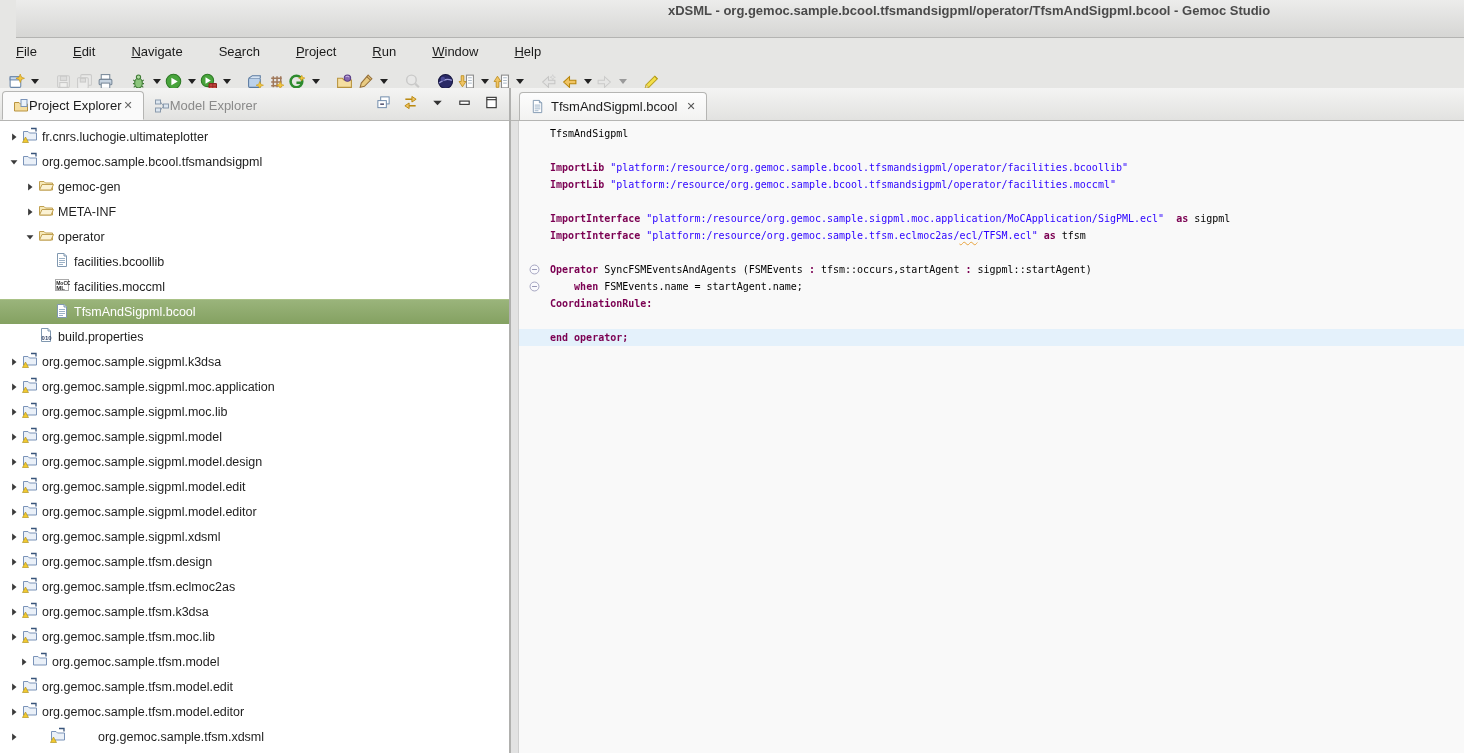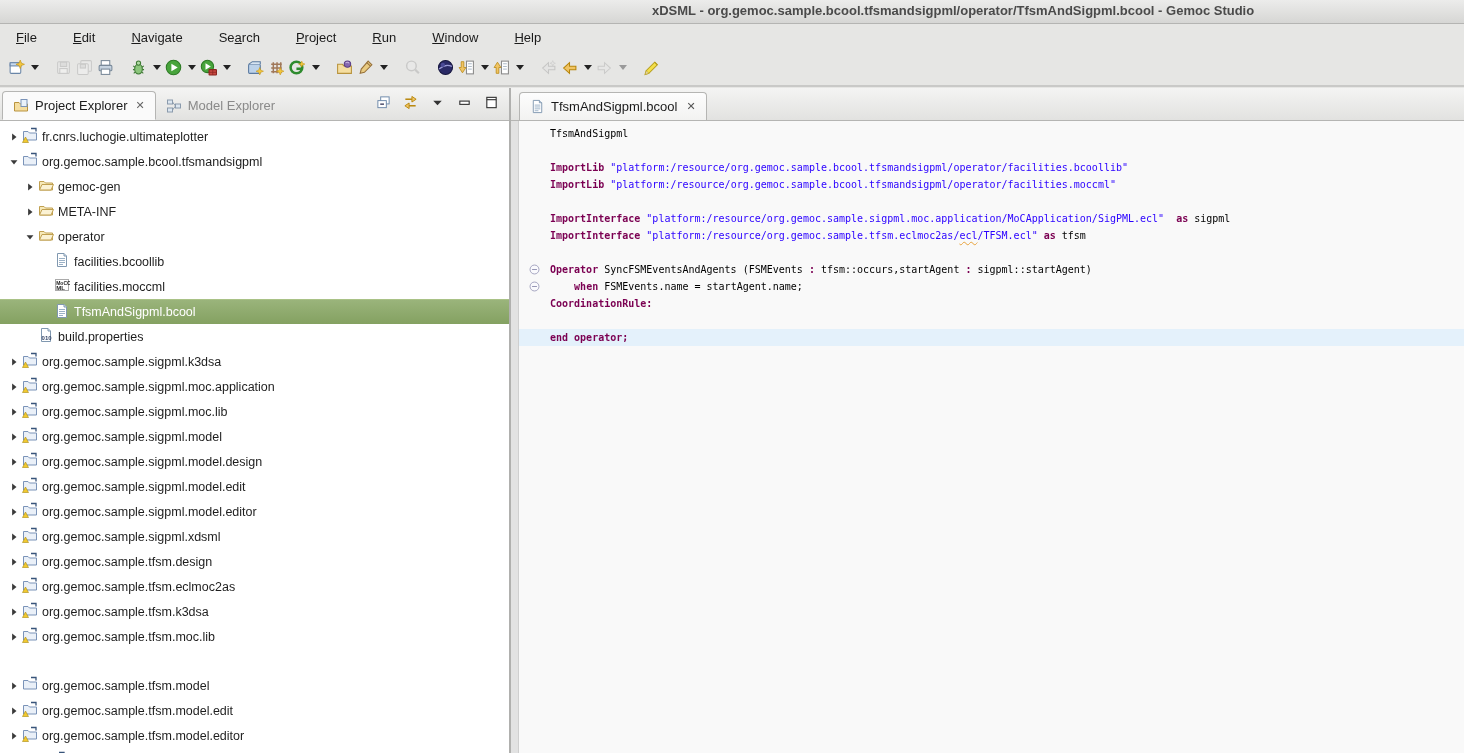--- a/index.html
+++ b/index.html
@@ -1,22 +1,22 @@
 <!DOCTYPE html>
 <html><head>
 <meta charset="utf-8">
 <style>
   * { box-sizing: border-box; margin: 0; padding: 0; }
   html,body { width:1464px; height:753px; overflow:hidden;
     font-family:"Liberation Sans", sans-serif; background:#E6E6E4; }
 
   
-  .titlebar { position:relative; height:24px;
+  .titlebar { position:relative; height:38px;
     background:linear-gradient(#ECECEB,#D6D6D4);
-    border-bottom:1px solid #B4B4B2; }
+    border-bottom:1px solid #B4B4B2;margin-left:16px; }
   .titlebar .title { position:absolute; left:652px; top:3px;
     font-size:13px; font-weight:bold; color:#4A4A4A; white-space:nowrap; }
 
   
   .menubar { height:26px; display:flex; align-items:center; gap:20px;
     padding-left:8px; background:#E6E6E4; }
   .menu-item { font-size:13px; color:#1B1B1B; padding:3px 8px; cursor:default; }
   .menu-item .mn { text-decoration:underline; }
 
   
@@ -33,21 +33,21 @@
 
   
   .main { position:absolute; top:88px; left:0; right:0; bottom:0; display:flex; }
 
   
   .explorer { width:511px; display:flex; flex-direction:column;
     border-right:2px solid #B0B0AE; background:#FFFFFF; }
   .view-header { height:33px; flex:0 0 33px; display:flex; align-items:flex-end;
     background:linear-gradient(#F4F4F3,#E2E2E0);
     border-bottom:1px solid #B5B5B3; padding-left:2px; }
-  .view-tab { display:flex; align-items:center; gap:6px; height:29px;
+  .view-tab { display:flex; align-items:center; height:29px;
     padding:0 10px; font-size:13px; border-radius:4px 4px 0 0; }
   .view-tab.active { background:#FAFAFA; border:1px solid #B5B5B3;
     border-bottom:1px solid #FAFAFA; color:#1B1B1B; }
   .view-tab.inactive { color:#8A8A8A; }
   .view-tab .close { font-size:11px; color:#666; margin-left:2px; }
   .view-tools { margin-left:auto; display:flex; align-items:center; gap:12px;
     padding-right:10px; padding-bottom:6px; }
   .view-tools .vt { display:block; }
 
   .tree { flex:1; overflow:hidden; background:#FFFFFF; padding-top:3px; }
@@ -547,21 +547,21 @@
               <path d="M5 2.5 L12 8 L5 13.5 Z" fill="#3A3A3A"></path>
             </svg>
           </span>
           <span class="ticon"><svg width="16" height="16" viewBox="0 0 16 16">
               <path d="M1.5 13 L1.5 4.5 L6 4.5 L7.5 6 L14.5 6 L14.5 13 Z" fill="#EAF0F8" stroke="#7A93B8"></path>
               <path d="M9 1.5 L14 1.5 L14 4.5" fill="none" stroke="#38547A" stroke-width="1.3"></path>
               <path d="M0.5 15.5 L3.5 10 L6.5 15.5 Z" fill="#F2C930" stroke="#A8890F" stroke-width="0.6"></path>
             </svg></span>
           <span class="tlabel">org.gemoc.sample.tfsm.moc.lib</span>
         </div>
-        <div class="tree-row" style="padding-left: 6px; margin-top: 24px;">
+        <div class="tree-row" style="padding-left: 16px;">
           <span class="arrow">
             <svg width="10" height="10" viewBox="0 0 16 16">
               <path d="M5 2.5 L12 8 L5 13.5 Z" fill="#3A3A3A"></path>
             </svg>
           </span>
           <span class="ticon"><svg width="16" height="16" viewBox="0 0 16 16">
               <path d="M1.5 13 L1.5 4.5 L6 4.5 L7.5 6 L14.5 6 L14.5 13 Z" fill="#EAF0F8" stroke="#7A93B8"></path>
               <path d="M9 1.5 L14 1.5 L14 4.5" fill="none" stroke="#38547A" stroke-width="1.3"></path>
             </svg></span>
           <span class="tlabel">org.gemoc.sample.tfsm.model</span>

